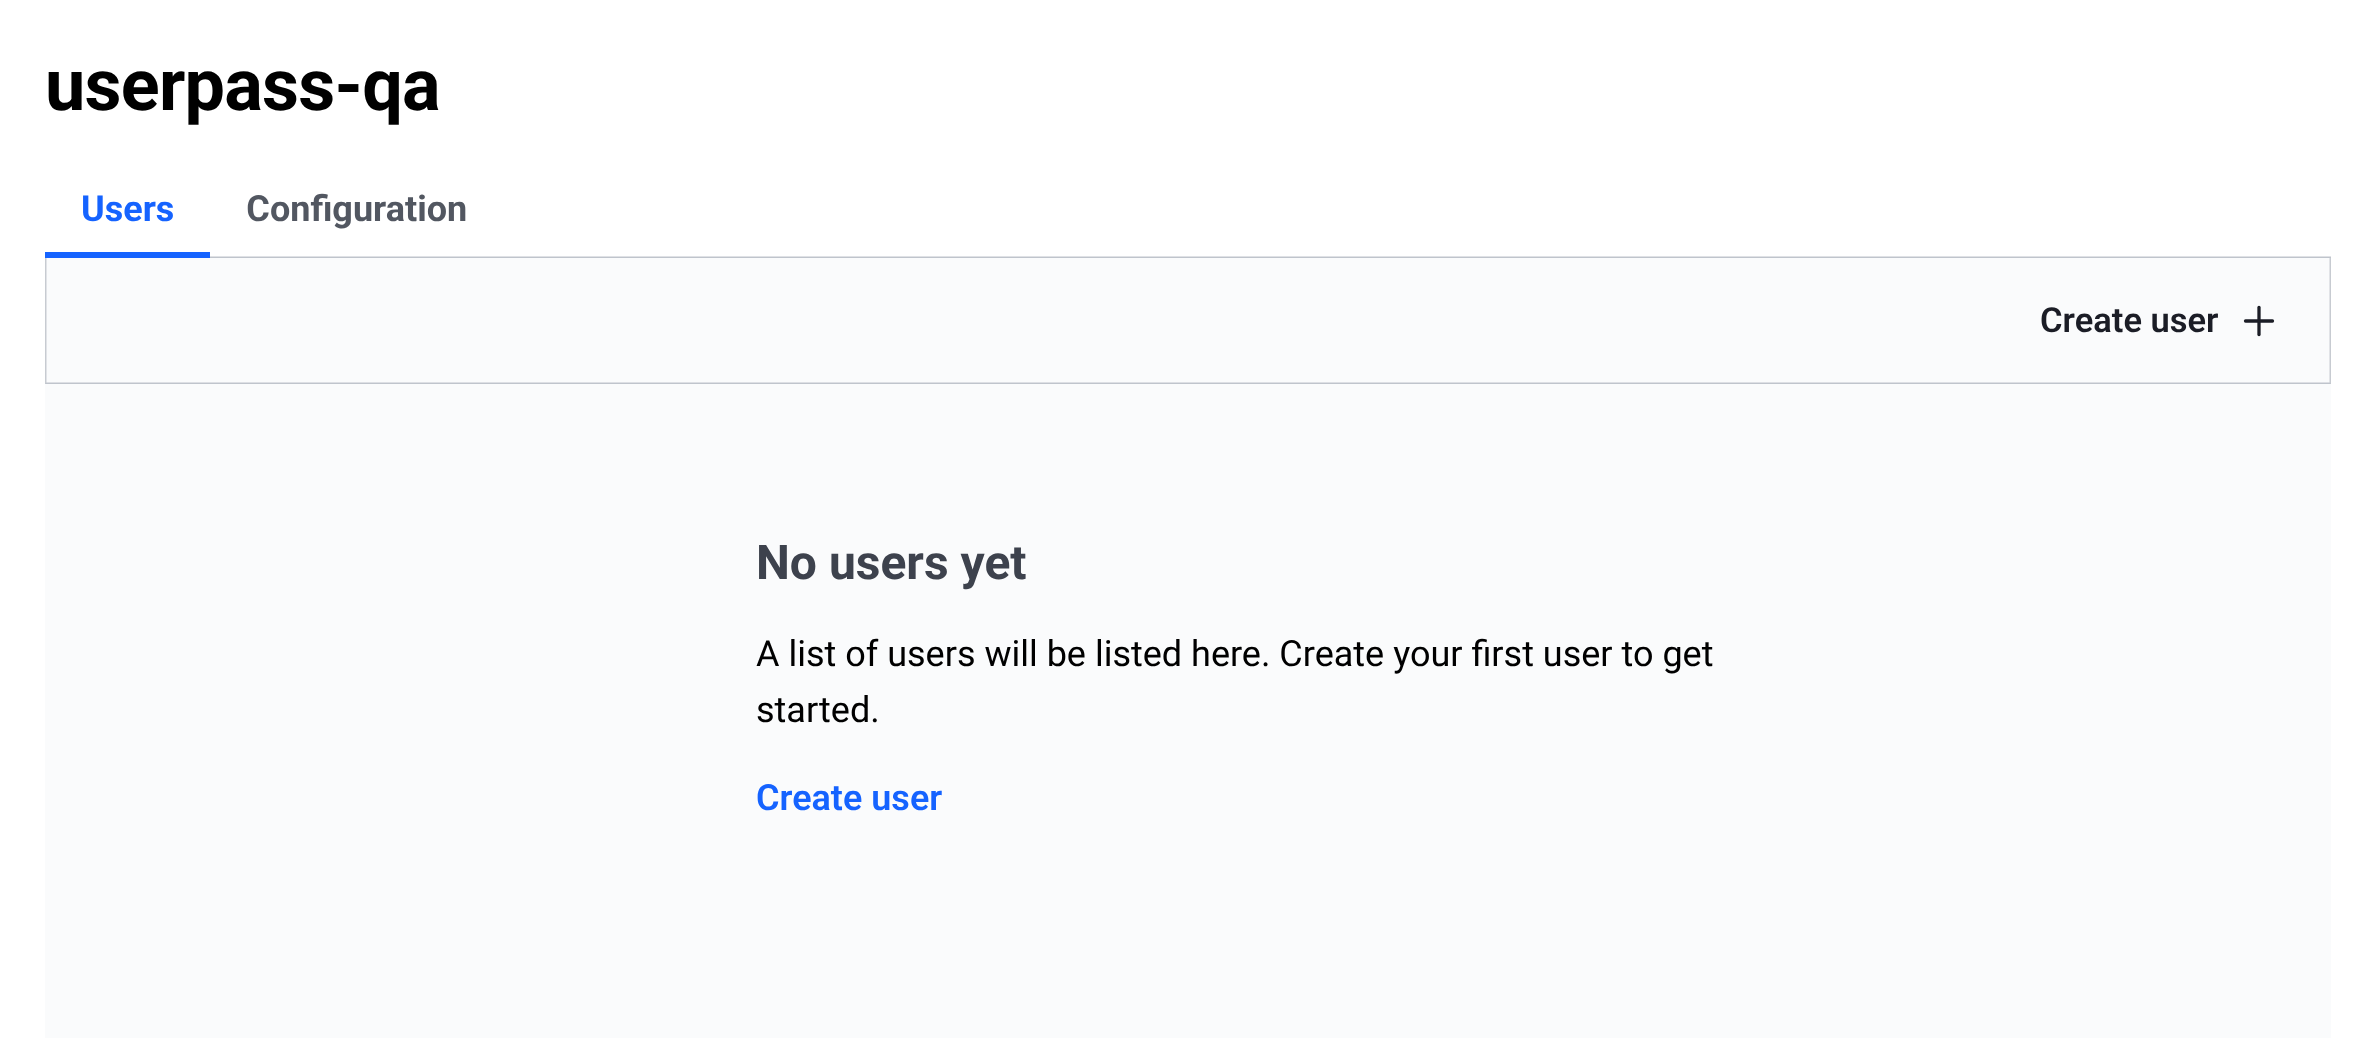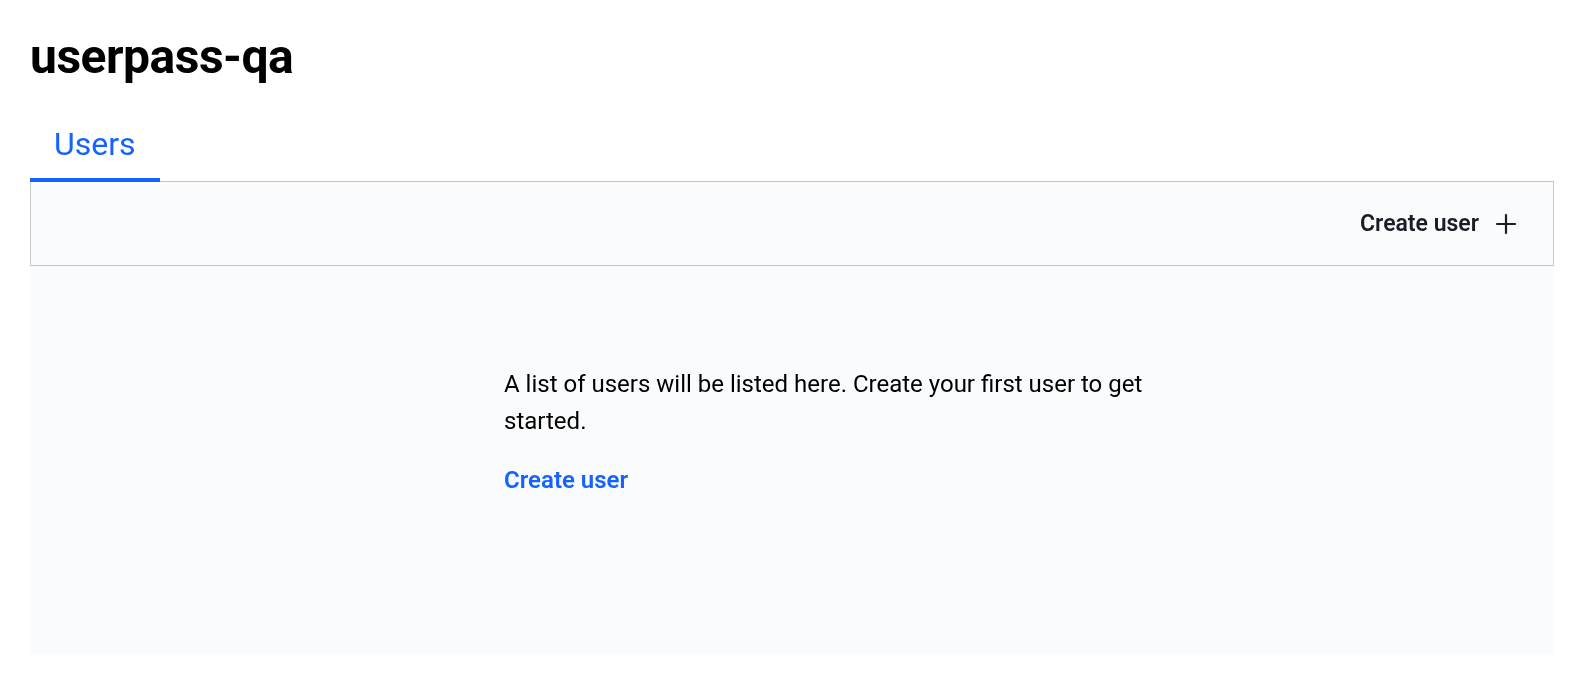--- a/index.html
+++ b/index.html
@@ -25,22 +25,22 @@
       letter-spacing: -0.5px;
     }
     .tabs {
       display: flex;
       gap: 48px;
       border-bottom: 1px solid #bfc4cc;
       padding-left: 24px;
     }
     .tab {
       padding-bottom: 18px;
-      font-size: 32px;
-      font-weight: 400;
+      font-size: 24px;
+      font-weight: 700;
       cursor: pointer;
       position: relative;
       text-align: right;
     }
     .tab.active {
       color: #1563ff;
     }
     .tab.active::after {
       content: "";
       position: absolute;
@@ -109,33 +109,35 @@
     }
   </style>
 </head>
 <body>
 
 <div class="container">
   <h1 class="page-title">userpass-qa</h1>
 
   <div class="tabs">
     <div class="tab active">Users</div>
+    <div class="tab inactive">Configuration</div>
   </div>
 
   <div class="toolbar">
     <button class="create-user-btn">
       <span>Create user</span>
       <span class="plus-icon">
         <svg width="22" height="22" viewBox="0 0 22 22" fill="none" stroke="#1b1d26" stroke-width="2.2" stroke-linecap="round">
           <line x1="11" y1="2" x2="11" y2="20"></line>
           <line x1="2" y1="11" x2="20" y2="11"></line>
         </svg>
       </span>
     </button>
   </div>
 
   <div class="empty-area">
     <div class="empty-state">
+      <h2 class="empty-heading">No users yet</h2>
       <p class="empty-description">A list of users will be listed here. Create your first user to get started.</p>
       <a class="empty-link">Create user</a>
     </div>
   </div>
 </div>
 
 </body></html>

